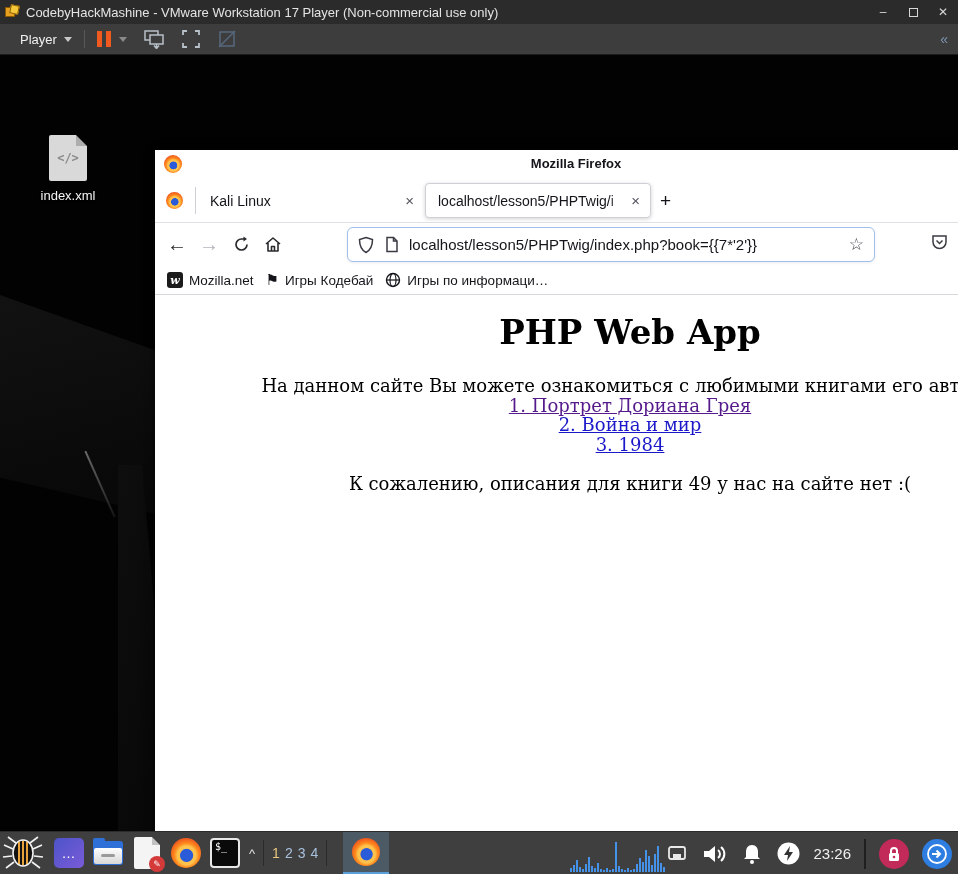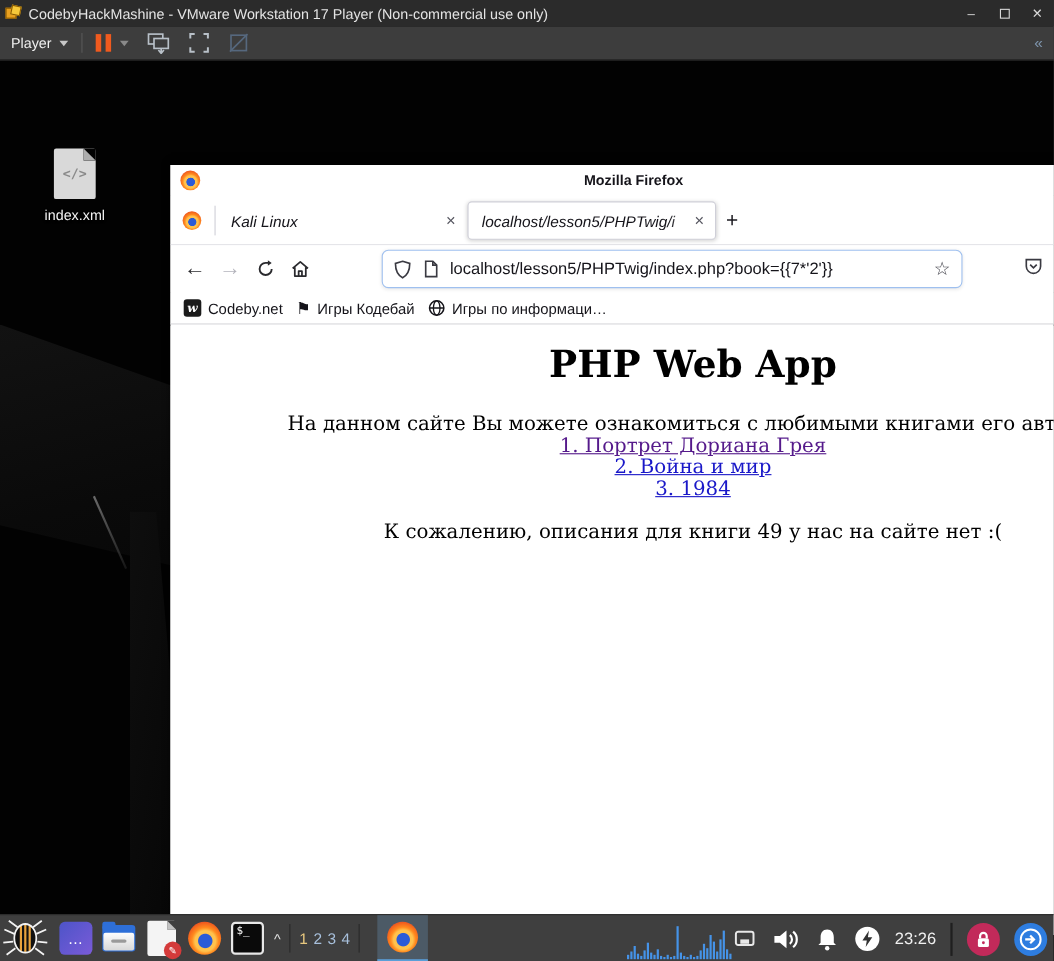--- a/index.html
+++ b/index.html
@@ -12,21 +12,21 @@
   .vm-titlebar{position:absolute;left:0;top:0;width:958px;height:24px;background:#2b2b2b;display:flex;align-items:center;z-index:30;}
   .vm-appicon{width:15px;height:15px;margin:0 6px 0 5px;position:relative;}
   .vm-appicon .sq1{position:absolute;left:0;top:2px;width:10px;height:10px;background:#e8a020;border:1px solid #8a5a00;}
   .vm-appicon .sq2{position:absolute;left:5px;top:0;width:9px;height:9px;background:#f5c83a;border:1px solid #8a5a00;transform:rotate(12deg);}
   .vm-title{font-size:13px;color:#e4e4e4;}
   .vm-controls{margin-left:auto;display:flex;height:100%;}
   .vm-ctl{width:30px;height:100%;display:flex;align-items:center;justify-content:center;color:#d8d8d8;font-size:12px;}
   .vm-ctl .maxbox{width:9px;height:9px;border:1px solid #d8d8d8;}
   
   .vm-toolbar{position:absolute;left:0;top:24px;width:958px;height:31px;background:#3d3d3d;border-bottom:1px solid #1c1c1c;display:flex;align-items:center;z-index:30;}
-  .player-menu{display:flex;align-items:center;color:#f0f0f0;font-size:13px;margin-left:10px;justify-content:space-between;}
+  .player-menu{display:flex;align-items:center;color:#f0f0f0;font-size:13px;margin-left:20px;justify-content:space-between;}
   .caret-down{width:0;height:0;border-left:4px solid transparent;border-right:4px solid transparent;border-top:5px solid #c8c8c8;margin-left:7px;}
   .tb-sep{width:1px;height:18px;background:#585858;margin:0 12px;}
   .pause-group{display:flex;align-items:center;}
   .pause-bars{display:flex;gap:4px;}
   .pause-bars i{display:block;width:5px;height:16px;background:#f05a1e;}
   .pause-caret{width:0;height:0;border-left:4px solid transparent;border-right:4px solid transparent;border-top:5px solid #8a8a8a;margin-left:8px;}
   .vm-toolicon{margin-left:16px;display:flex;align-items:center;}
   .vm-collapse{margin-left:auto;margin-right:12px;color:#7e95ad;font-size:14px;letter-spacing:-2px;}
   
   .vm-screen{position:absolute;left:0;top:55px;width:958px;height:819px;background:#020202;overflow:hidden;}
@@ -43,21 +43,21 @@
   .ff-window{position:absolute;left:155px;top:95px;width:950px;height:700px;background:#fff;z-index:2;box-shadow:0 0 8px rgba(0,0,0,.6);}
   .ff-titlebar{position:absolute;left:0;top:0;width:100%;height:28px;background:#fff;}
   .ff-wintitle{position:absolute;left:421px;top:6px;transform:translateX(-50%);font-weight:bold;font-size:13px;color:#15141a;white-space:nowrap;}
   .ff-logo{display:inline-block;border-radius:50%;background:radial-gradient(circle at 52% 58%,#2a5bd8 0 26%,#ffc24d 30% 40%,#ff8a1e 52%,#ef5a1e 72%,#c72e7e 100%);}
   .lg18{width:18px;height:18px;position:absolute;left:9px;top:5px;}
   .lg17{width:17px;height:17px;}
   
   .ff-tabbar{position:absolute;left:0;top:28px;width:100%;height:45px;background:#fff;border-bottom:1px solid #dfdfe4;}
   .tabbar-logo{position:absolute;left:11px;top:14px;}
   .tabbar-vsep{position:absolute;left:40px;top:9px;width:1px;height:27px;background:#cfcfd8;}
-  .tab{position:absolute;top:5px;height:35px;display:flex;align-items:center;font-style:italic;}
+  .tab{position:absolute;top:5px;height:35px;display:flex;align-items:center;}
   .tab-inactive{left:41px;width:228px;}
   .tab-inactive .tab-label{margin-left:14px;font-size:14px;color:#15141a;}
   .tab-close{margin-left:auto;margin-right:10px;color:#55555f;font-size:15px;cursor:default;}
   .tab-active{left:270px;width:226px;background:#fff;border:1px solid #cfcfd8;border-radius:4px;box-shadow:0 1px 4px rgba(0,0,0,.18);}
   .tab-active .tab-label{margin-left:12px;font-size:14px;color:#15141a;white-space:nowrap;overflow:hidden;position:relative;flex:1;}
   .tab-active .tab-label .fade{position:absolute;right:0;top:0;bottom:0;width:22px;background:linear-gradient(90deg,rgba(255,255,255,0),#fff);}
   .newtab-btn{position:absolute;left:505px;top:12px;font-size:19px;color:#15141a;}
   
   .ff-navbar{position:absolute;left:0;top:73px;width:100%;height:43px;background:#fff;display:flex;align-items:center;}
   .nav-btn{width:32px;height:32px;display:flex;align-items:center;justify-content:center;font-size:20px;color:#2a2a2e;}
@@ -226,21 +226,21 @@
         <svg width="19" height="19" viewBox="0 0 19 19">
           <path d="M3 3 H16 V9 A6.5 6.5 0 0 1 3 9 Z" fill="none" stroke="#3a3a42" stroke-width="1.5"></path>
           <path d="M6.5 7.5 L9.5 10.5 L12.5 7.5" fill="none" stroke="#3a3a42" stroke-width="1.5"></path>
         </svg>
       </span>
     </div>
 
     <div class="ff-bookmarks">
       <span class="bm-item">
         <span class="bm-fav-codeby">w</span>
-        <span class="bm-label">Codeby.net</span>
+        <span class="bm-label">Mozilla.net</span>
       </span>
       <span class="bm-item">
         <span class="bm-flag">⚑</span>
         <span class="bm-label">Игры Кодебай</span>
       </span>
       <span class="bm-item">
         <svg width="16" height="16" viewBox="0 0 16 16">
           <circle cx="8" cy="8" r="6.5" fill="none" stroke="#15141a" stroke-width="1.4"></circle>
           <ellipse cx="8" cy="8" rx="3" ry="6.5" fill="none" stroke="#15141a" stroke-width="1.2"></ellipse>
           <path d="M1.5 8 H14.5" stroke="#15141a" stroke-width="1.2"></path>

